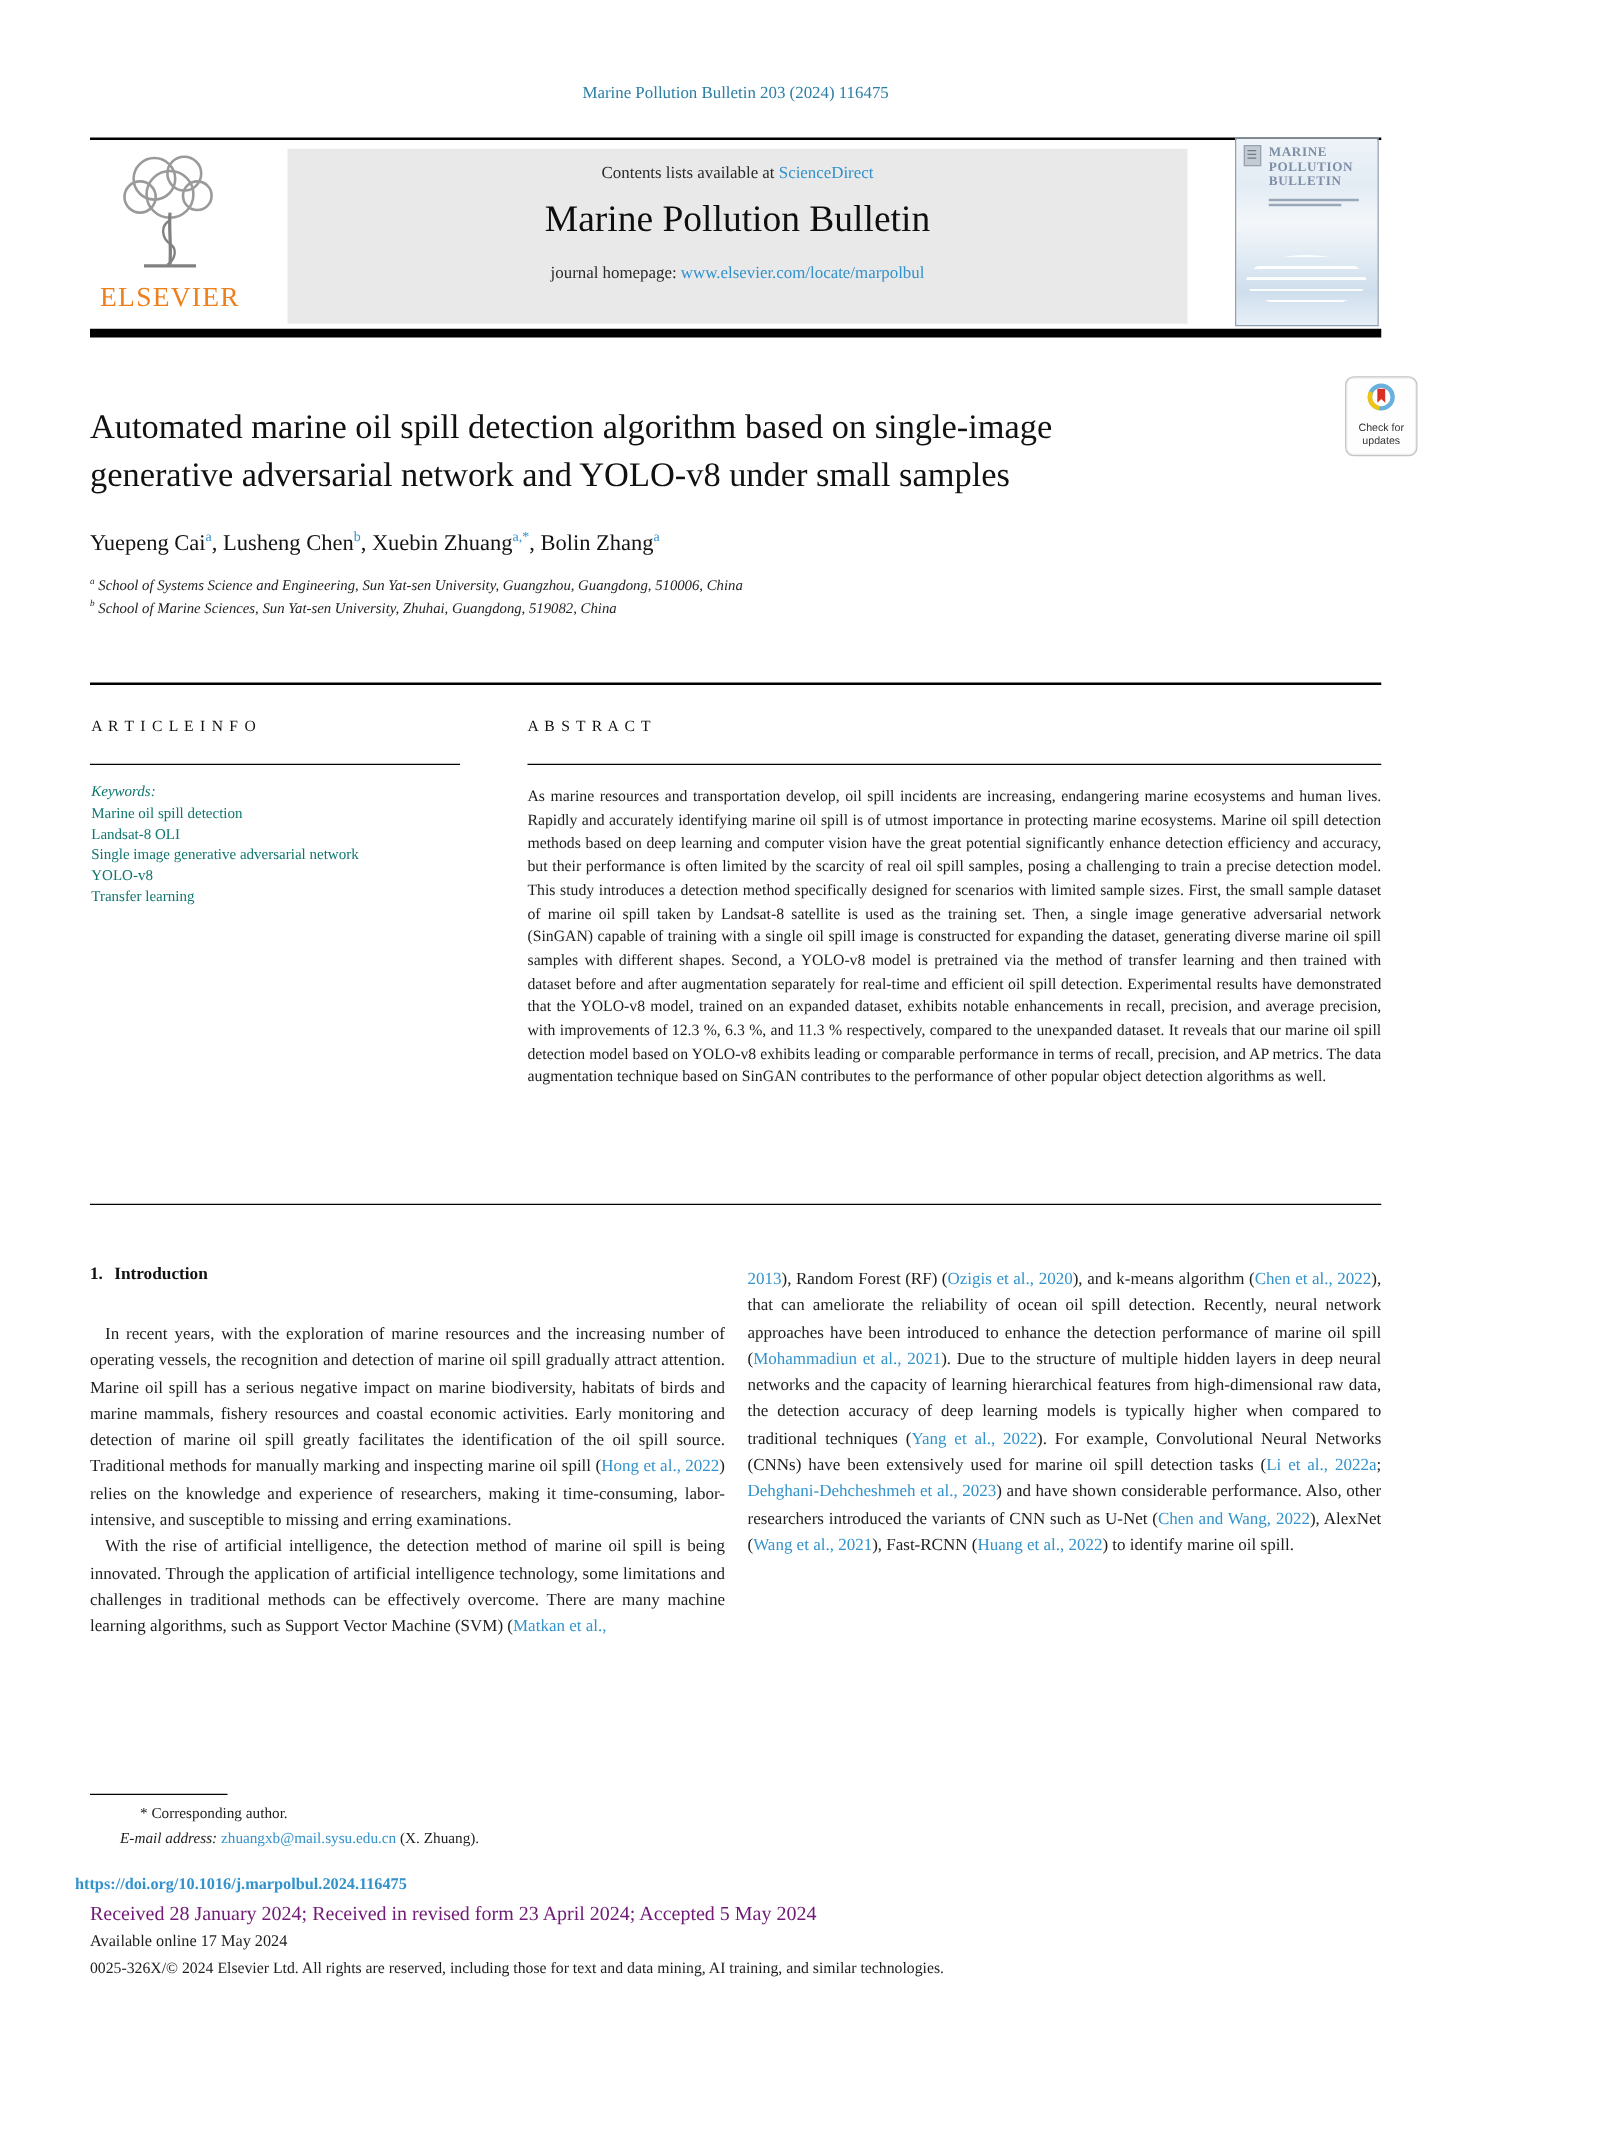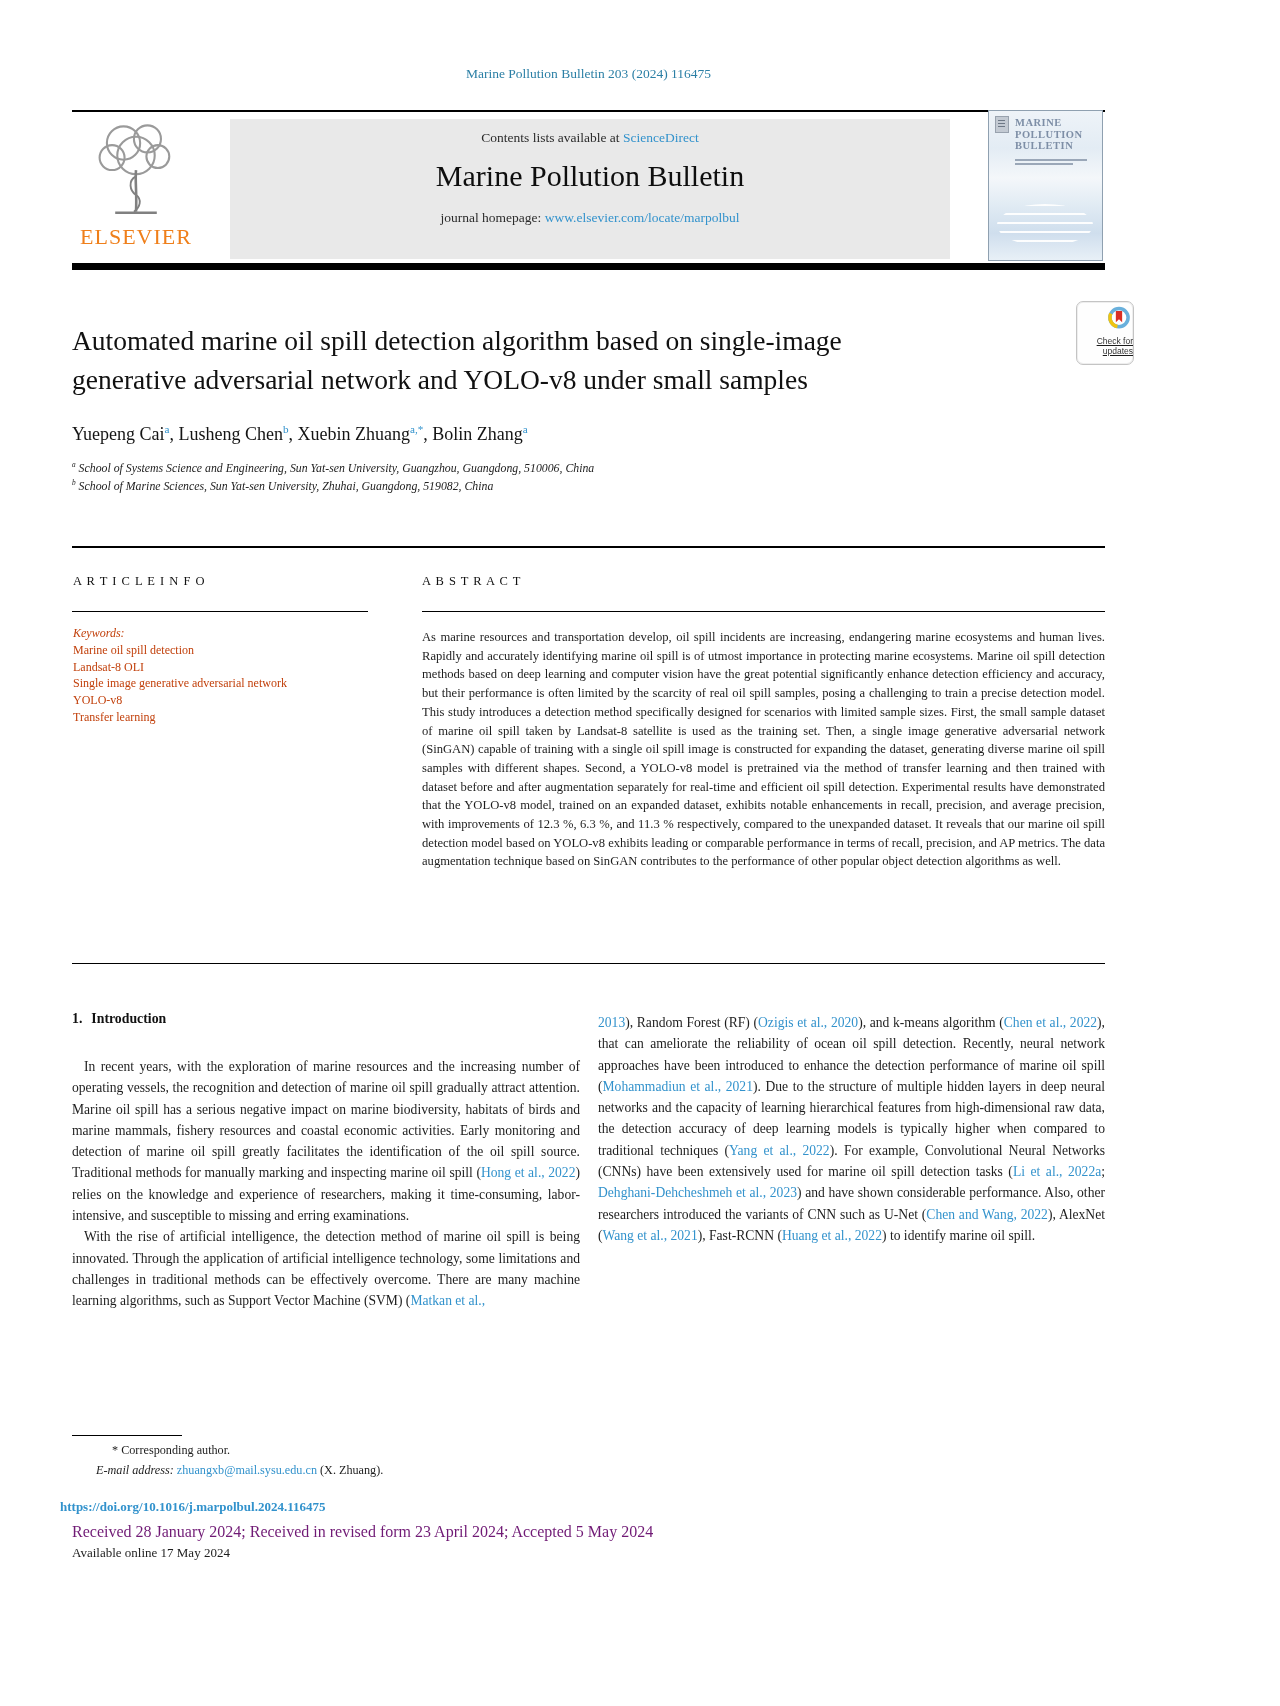--- a/index.html
+++ b/index.html
@@ -35,36 +35,36 @@
   #cover-bar1{top:48px;width:72px;}
   #cover-bar2{top:52px;width:58px;}
   #cover-waves{position:absolute;bottom:14px;left:8px;width:96px;height:42px;
     background:repeating-linear-gradient(180deg,rgba(255,255,255,.95) 0 2px,rgba(255,255,255,0) 2px 9px);
     border-radius:50%;}
   #bar-thick{top:263px;left:72px;width:1033px;height:7px;}
 
   
   #article-title{position:absolute;top:321px;left:72px;width:880px;font-size:27.5px;line-height:39px;color:#111;}
   #badge{position:absolute;top:301px;left:1076px;width:56px;height:62px;border:1px solid #c4c4c4;border-radius:7px;
-         background:#fefefe;text-align:right;font-family:"Liberation Sans",sans-serif;box-shadow:0 0 0 1px #eee inset;text-decoration:underline;}
+         background:#fefefe;text-align:center;font-family:"Liberation Sans",sans-serif;box-shadow:0 0 0 1px #eee inset;}
   #badge svg{margin-top:3px;}
   .badge-text{font-size:8.5px;line-height:9.5px;color:#333;}
 
   #authors{position:absolute;top:424px;left:72px;font-size:18px;color:#141414;}
   #authors sup{color:#3292cc;}
   #affiliations{position:absolute;top:460px;left:72px;font-size:11.8px;font-style:italic;line-height:17.5px;color:#222;}
   #affiliations sup{color:#222;}
 
   
   #rule-info-top{top:546px;left:72px;width:1033px;height:1.5px;}
   #article-info-header{position:absolute;top:574px;left:73px;font-size:12.5px;letter-spacing:1px;color:#111;}
   #abstract-header{position:absolute;top:574px;left:422px;font-size:12.5px;letter-spacing:1px;color:#111;}
   #rule-info-mid{top:611px;left:72px;width:296px;height:1.2px;}
   #rule-abs-mid{top:611px;left:422px;width:683px;height:1.2px;}
-  #keywords{position:absolute;top:625px;left:73px;width:330px;font-size:12px;line-height:16.8px;color:#c2410c;}
+  #keywords{position:absolute;top:625px;left:73px;width:330px;font-size:12px;line-height:16.8px;color:#0f766e;}
   #keywords-label{font-style:italic;}
   #abstract-text{position:absolute;top:628px;left:422px;width:683px;font-size:12.6px;line-height:18.7px;
                  text-align:justify;color:#1d1d1d;}
   #rule-body{top:963px;left:72px;width:1033px;height:1.2px;}
 
   
   #section1-heading{position:absolute;top:1011px;left:72px;font-size:13.8px;font-weight:bold;color:#111;}
   #section1-heading .num{margin-right:9px;}
   .bodycol{position:absolute;width:508px;font-size:13.6px;line-height:21.3px;text-align:justify;color:#1d1d1d;}
   #col1{top:1056px;left:72px;}
@@ -186,14 +186,15 @@
 
   <div class="rule" id="fn-rule"></div>
   <div id="fn-corresponding">* Corresponding author.</div>
   <div id="fn-email">
       <div class="para"><span class="it">E-mail address: </span><span class="lnk">zhuangxb@mail.sysu.edu.cn</span><span> (X. Zhuang).</span></div>
     </div>
 
   <div id="doi-line"><span class="lnk">https://doi.org/10.1016/j.marpolbul.2024.116475</span></div>
   <div id="received-line">Received 28 January 2024; Received in revised form 23 April 2024; Accepted 5 May 2024</div>
   <div id="available-line">Available online 17 May 2024</div>
+  <div id="copyright-line">0025-326X/© 2024 Elsevier Ltd. All rights are reserved, including those for text and data mining, AI training, and similar technologies.</div>
 
 </div>
 
 </body></html>

